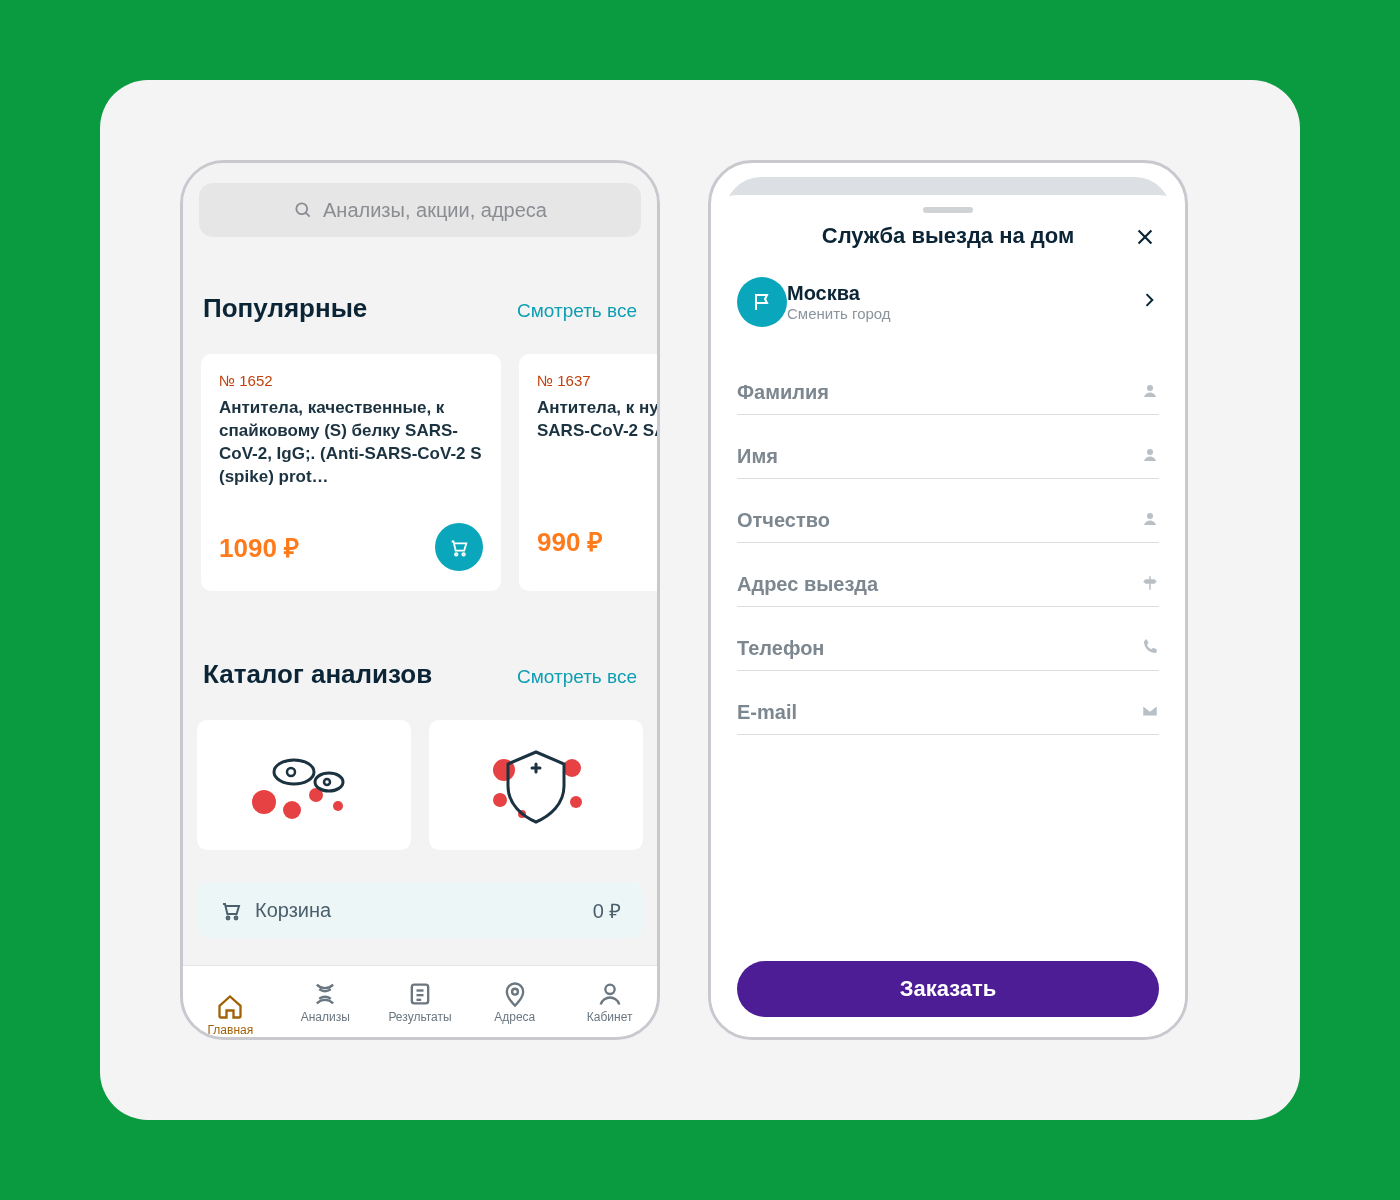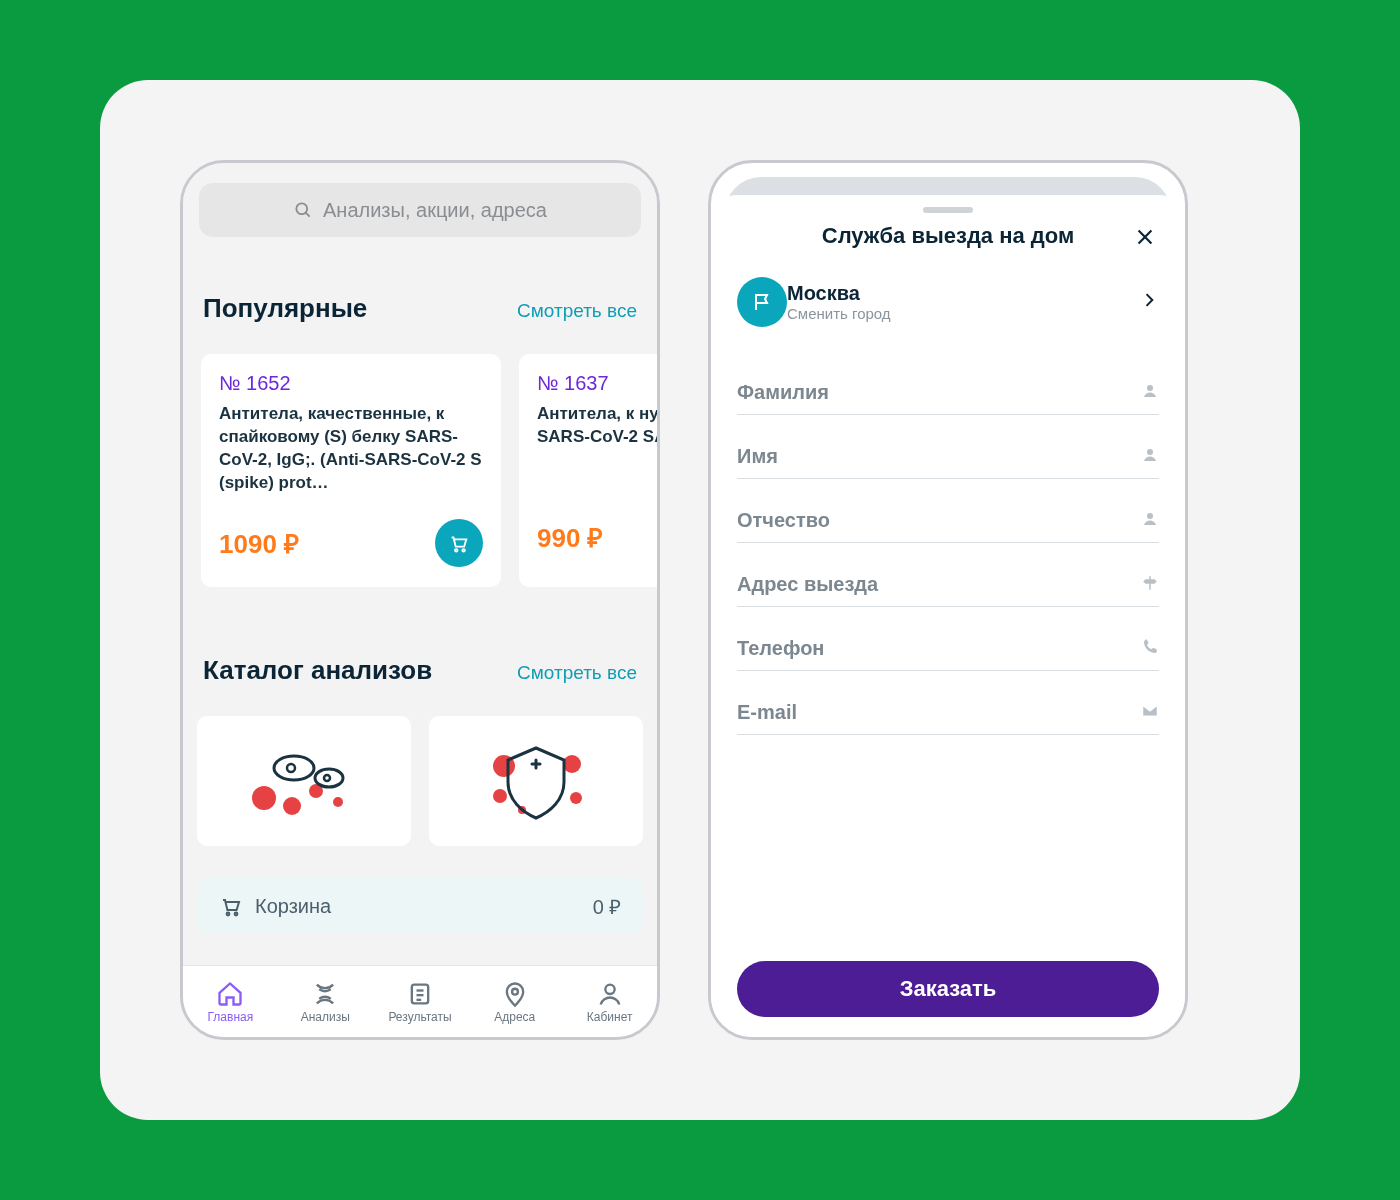--- a/index.html
+++ b/index.html
@@ -70,34 +70,34 @@
     gap: 18px;
     padding: 0 18px 22px;
     overflow: hidden;
   }
   .card {
     flex: 0 0 300px;
     background: #fff;
     border-radius: 10px;
     padding: 18px 18px 20px;
   }
-  .card-num { color: #6d28d9; font-size: 20px; margin-bottom: 8px; }
+  .card-num { color: #c2410c; font-size: 15px; margin-bottom: 8px; }
   .card-title {
     font-size: 17px;
     line-height: 1.35;
     color: #1b3240;
     font-weight: 600;
     height: 96px;
     overflow: hidden;
   }
   .card-bottom {
     display: flex;
     justify-content: space-between;
     align-items: center;
-    margin-top: 20px;
+    margin-top: 30px;
   }
   .price {
     color: #ff7a1a;
     font-size: 26px;
     font-weight: 800;
   }
   .add-btn {
     width: 48px; height: 48px;
     border-radius: 50%;
     background: #0aa6bc;
@@ -140,21 +140,21 @@
   .tab {
     flex: 1;
     display: flex;
     flex-direction: column;
     align-items: center;
     justify-content: center;
     gap: 2px;
     font-size: 12px;
     color: #6a7680;
   }
-  .tab.active { color: #8b5cf6; }
+  .tab.active { color: #a16207; justify-content: flex-end; }
   .tab svg { stroke: currentColor; fill: none; }
 
   
   .phone-right { background: #fff; }
   .sheet-top {
     height: 36px;
     background: #dcdfe3;
     border-top-left-radius: 40px;
     border-top-right-radius: 40px;
     margin: 14px 14px 0;

